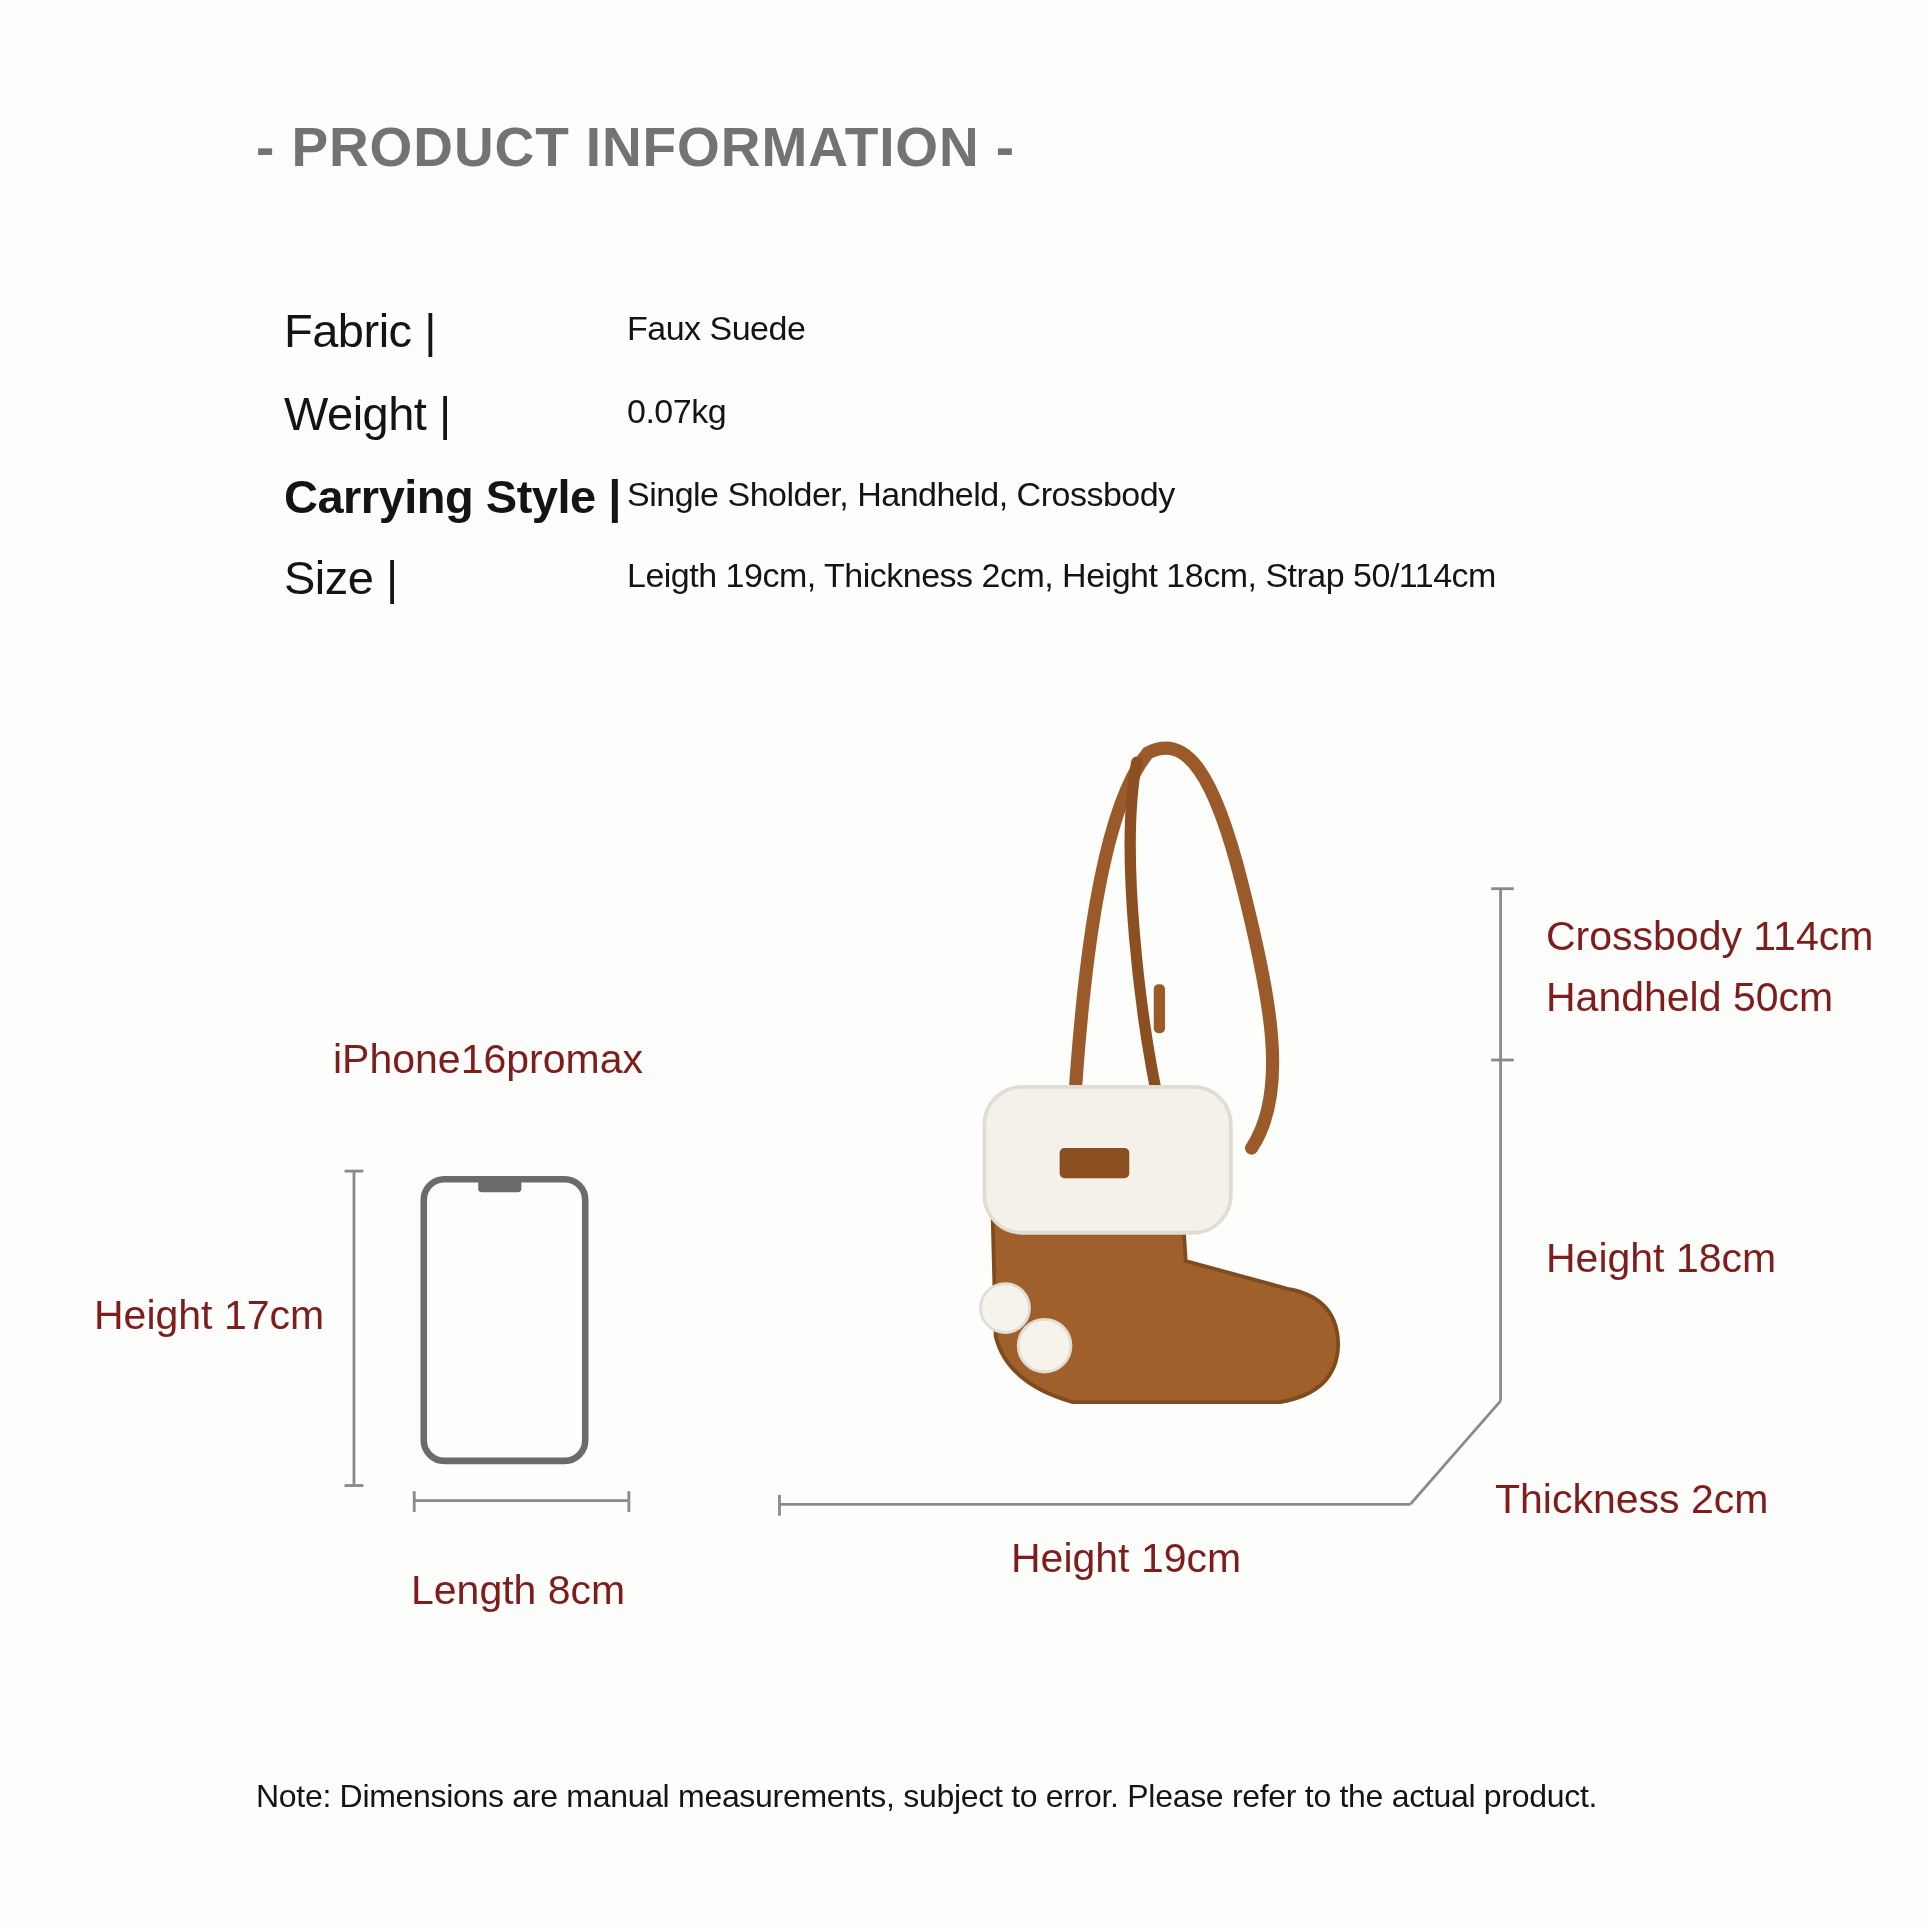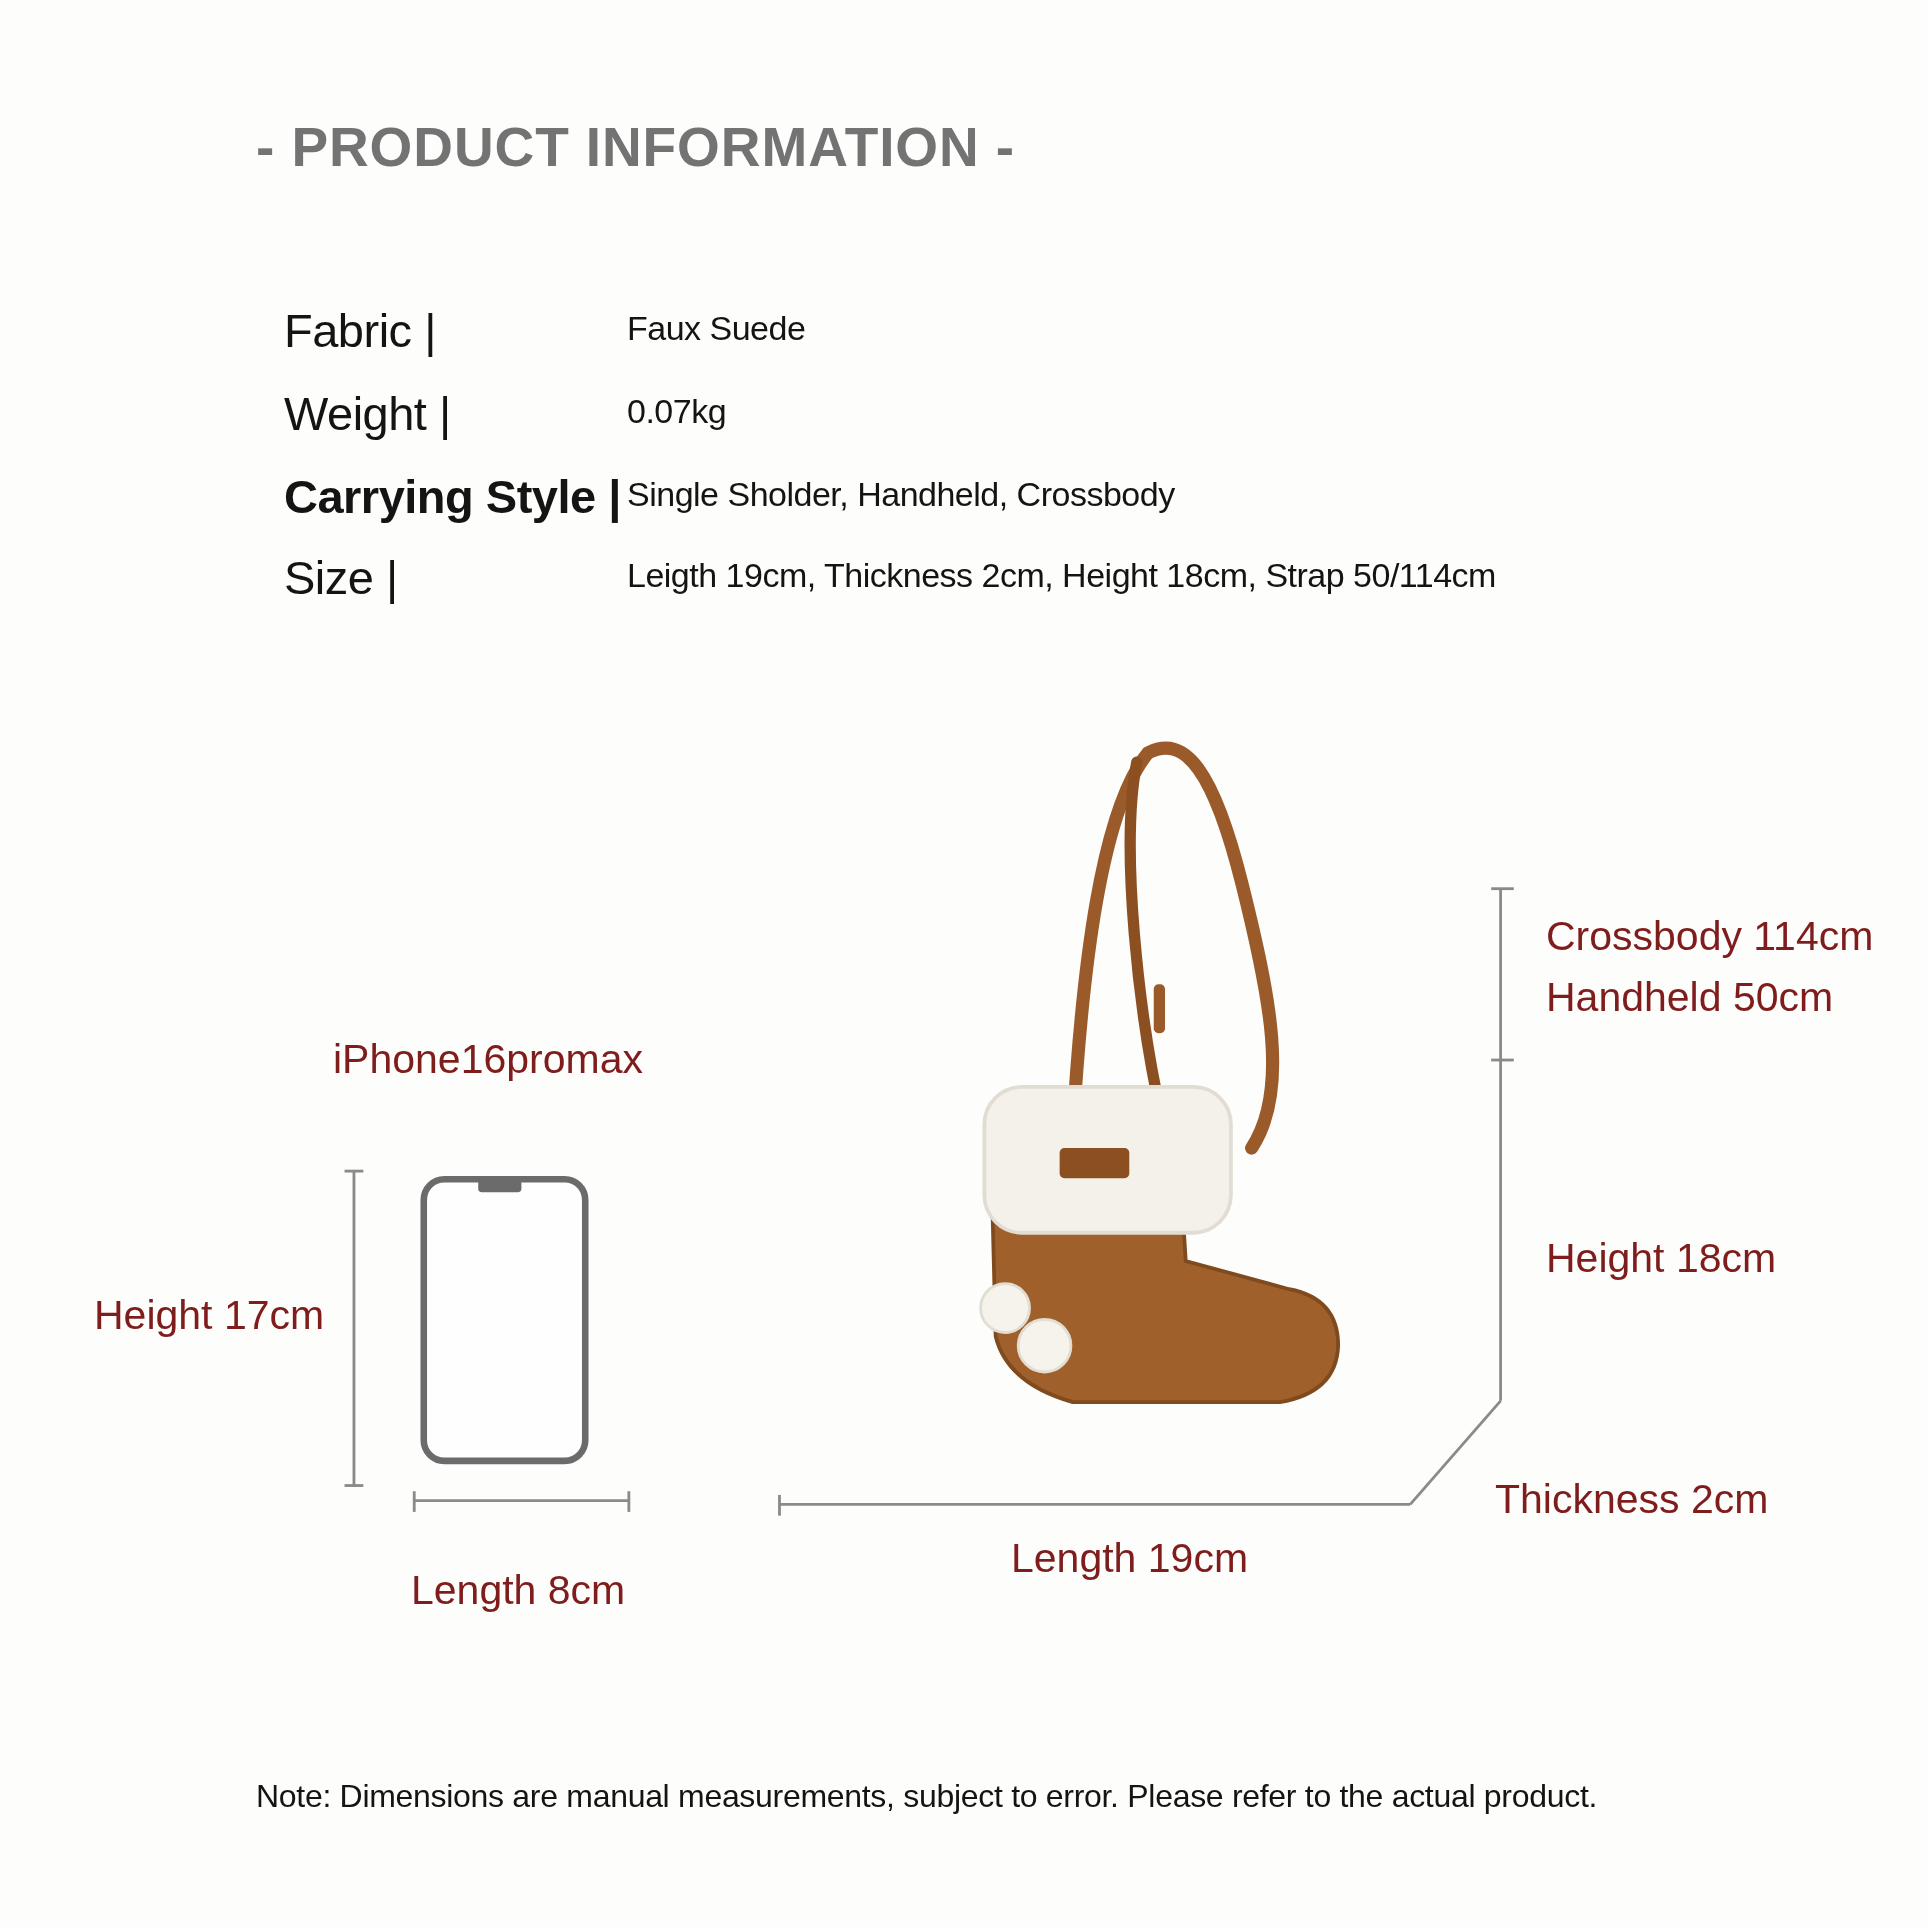--- a/index.html
+++ b/index.html
@@ -62,21 +62,21 @@
   <line x1="1584" y1="1126" x2="1608" y2="1126" stroke="#8a8a8a" stroke-width="3"></line>
   <line x1="1594" y1="1488" x2="1498" y2="1598" stroke="#8a8a8a" stroke-width="3"></line>
   <line x1="1498" y1="1598" x2="828" y2="1598" stroke="#8a8a8a" stroke-width="3"></line>
   <line x1="828" y1="1588" x2="828" y2="1610" stroke="#8a8a8a" stroke-width="3"></line>
 </svg>
 
 <div class="dim-text" style="left:1546px;top:913px;">Crossbody 114cm</div>
 <div class="dim-text" style="left:1546px;top:974px;">Handheld 50cm</div>
 <div class="dim-text" style="left:1546px;top:1235px;">Height 18cm</div>
 <div class="dim-text" style="left:1495px;top:1476px;">Thickness 2cm</div>
-<div class="dim-text" style="left:1011px;top:1535px;">Length 19cm</div>
+<div class="dim-text" style="left:1011px;top:1535px;">Height 19cm</div>
 
 <svg style="left:960px;top:734px;width:395px;height:734px;" viewBox="0 0 400 780">
 
   <path d="M110 420 C120 250 140 80 190 20 C230 0 260 40 290 160 C320 280 340 380 300 440" fill="none" stroke="#9a5a2a" stroke-width="14" stroke-linecap="round"></path>
   <path d="M178 30 C160 120 180 300 205 410" fill="none" stroke="#8c4f22" stroke-width="12" stroke-linecap="round"></path>
   <rect x="196" y="266" width="12" height="52" rx="5" fill="#9a5a2a"></rect>
 
   <path d="M22 400 L28 640 Q40 690 110 710 L330 710 Q390 700 392 650 Q392 600 340 590 L230 560 L220 400 Z" fill="#a0602c" stroke="#7f4a1e" stroke-width="4"></path>
 
   <rect x="16" y="375" width="262" height="155" rx="40" fill="#f4f1ea" stroke="#e2ddd2" stroke-width="4"></rect>

